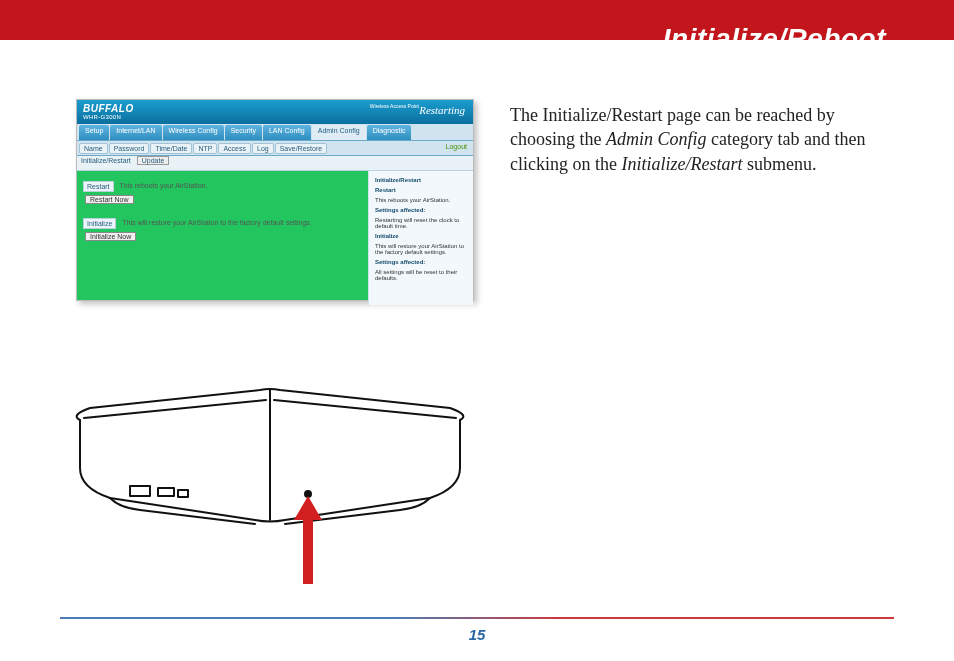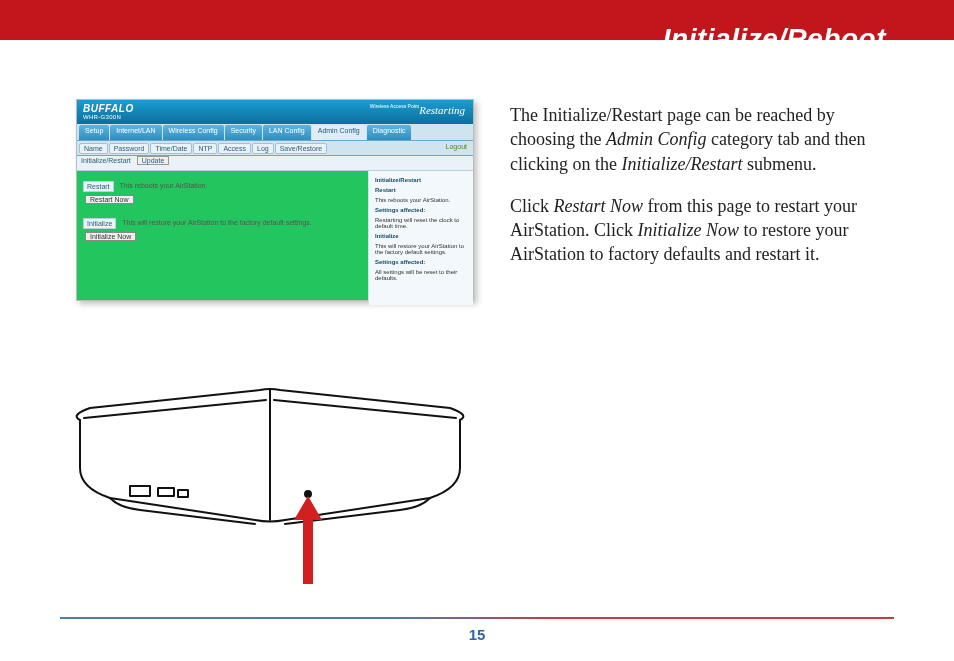--- a/index.html
+++ b/index.html
@@ -206,37 +206,35 @@
     background: linear-gradient(to right, #2c67a6 0%, #2c67a6 40%, #c3161c 60%, #c3161c 100%);
     opacity: .85;
   }
   .page-no {
     position: absolute;
     bottom: 18px;
     left: 0; right: 0;
     text-align: center;
     color: #2c67a6;
     font-family: "Century Gothic", Arial, sans-serif;
+    font-style: italic;
     font-weight: bold;
     font-size: 15px;
   }
 </style>
 </head>
 <body>
 
 <div class="title-bar">
   <div class="title">Initialize/Reboot</div>
 </div>
 
 <div class="body-col">
   <p>
     <span>The Initialize/Restart page can be reached by choosing the </span><span class="ital">Admin Config</span><span> category tab and then clicking on the </span><span class="ital">Initialize/Restart</span><span> submenu.</span>
-  </p>
-  <p>
-    <span>Click </span><span class="ital">Restart Now</span><span> from this page to restart your AirStation.  Click </span><span class="ital">Initialize Now</span><span> to restore your AirStation to factory defaults and restart it.</span>
   </p>
 </div>
 
 <div class="shot">
   <div class="brand">
     <span class="logo">BUFFALO</span>
     <span class="model">WHR-G300N</span>
     <span class="sub">Wireless Access Point</span>
     <span class="prod">Restarting</span>
   </div>

